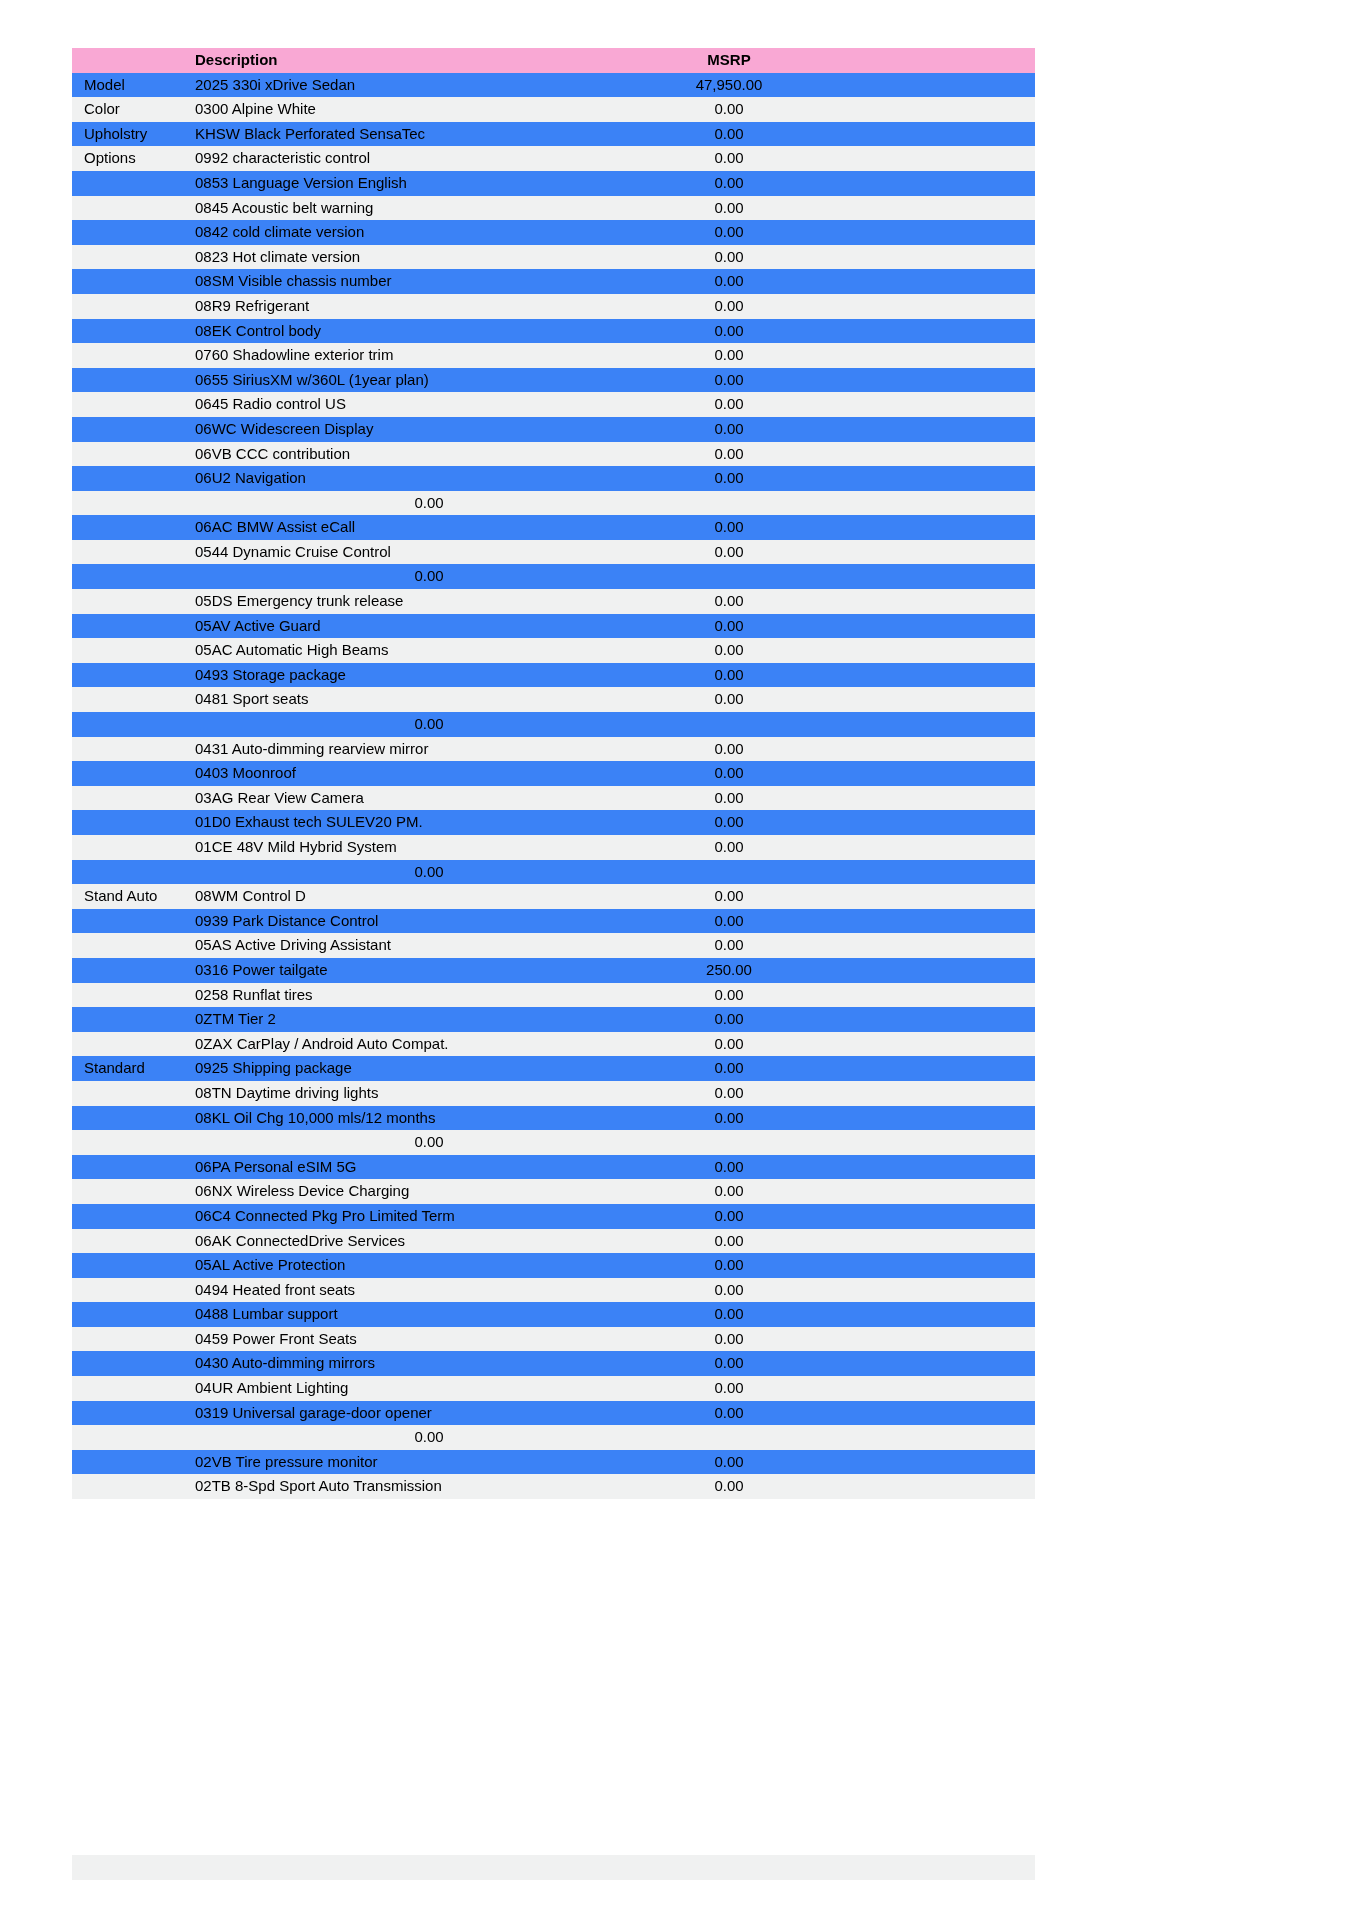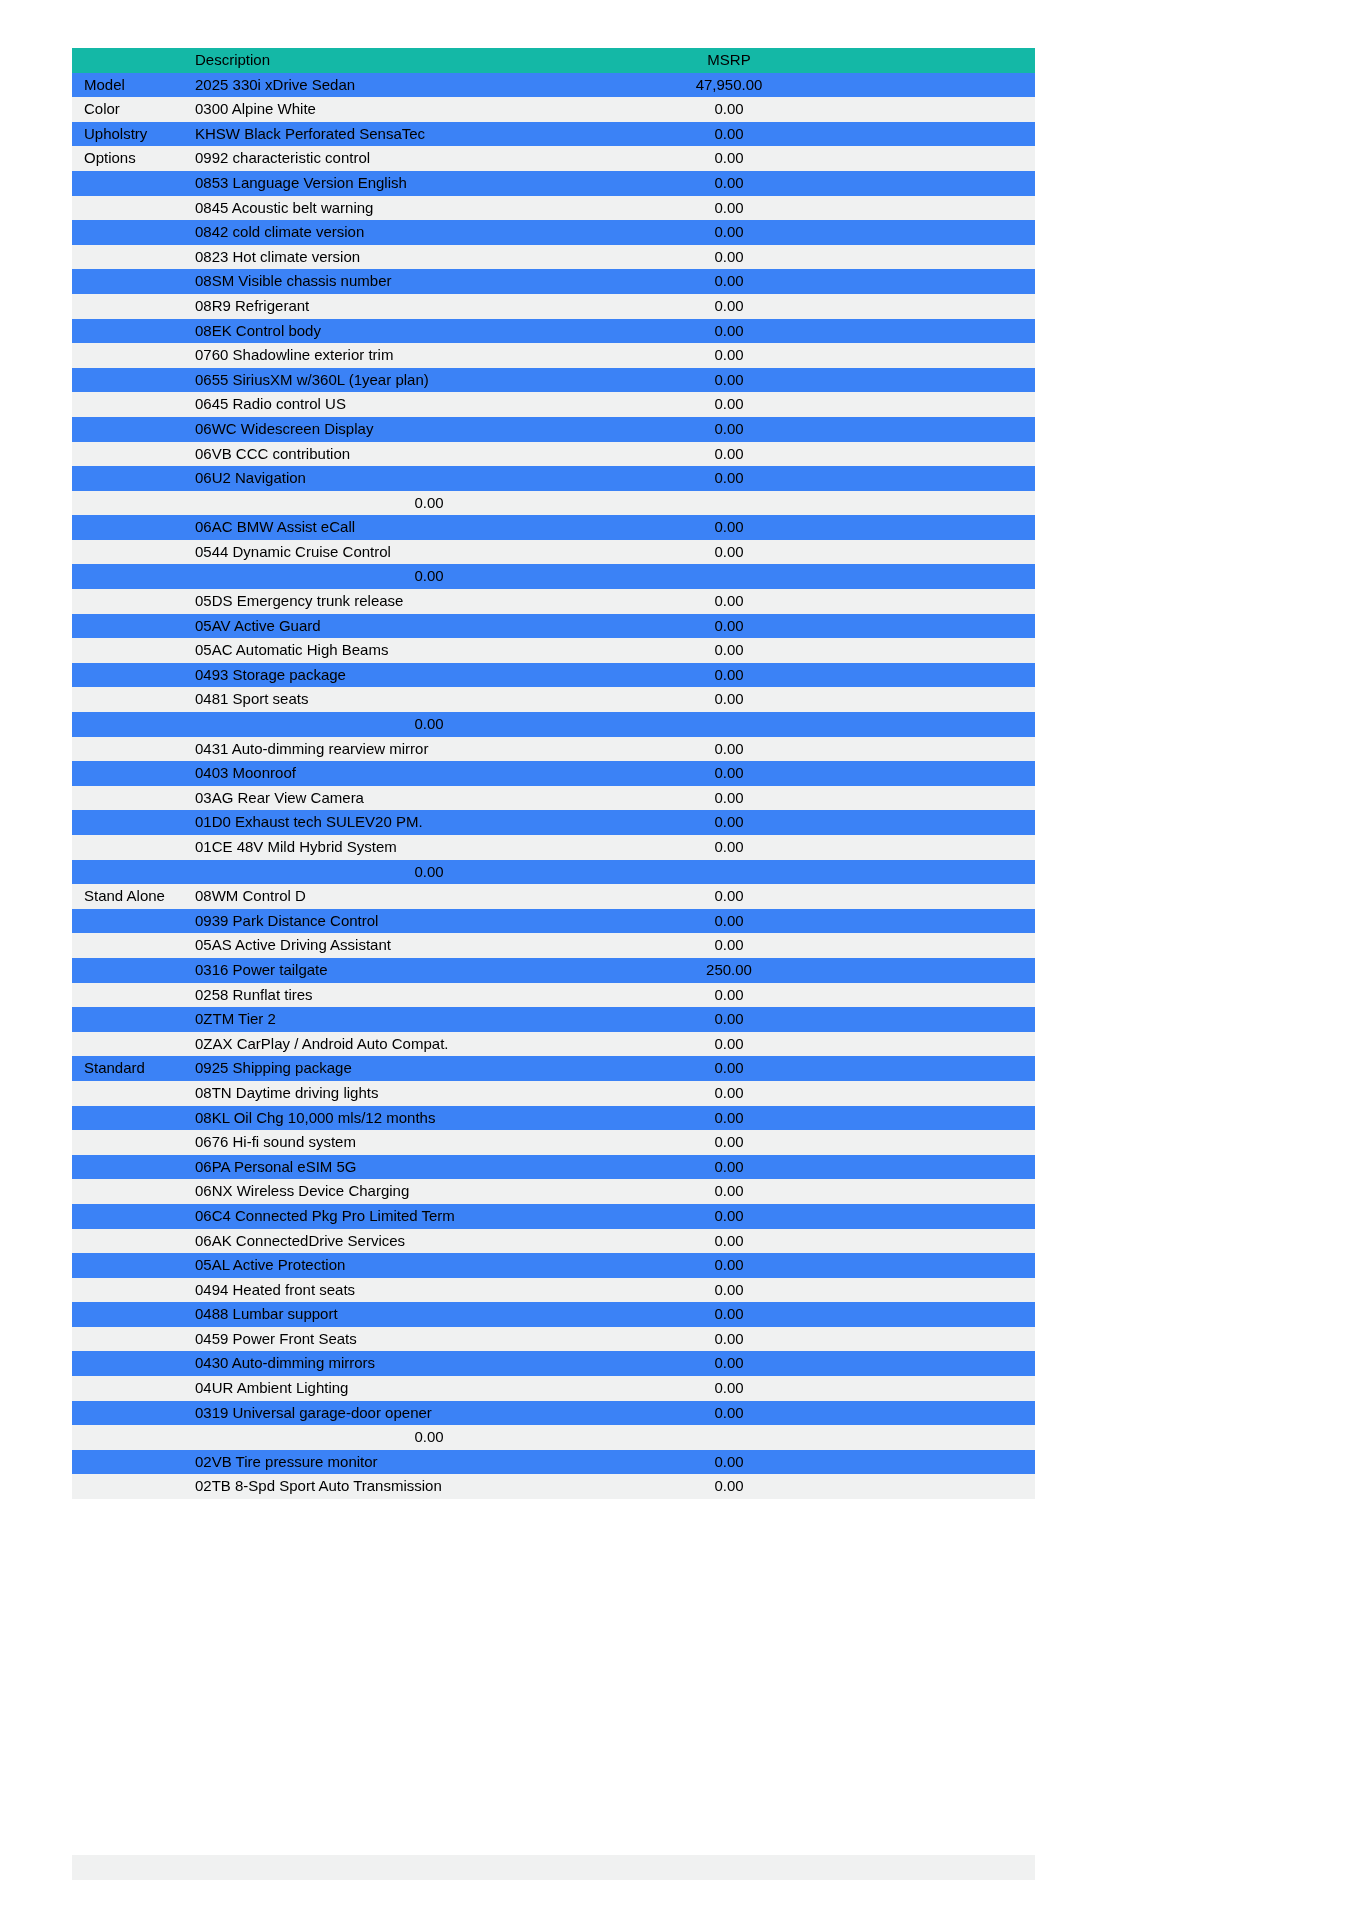--- a/index.html
+++ b/index.html
@@ -21,21 +21,21 @@
   .row {
     display: grid;
     grid-template-columns: 123px 468px 132px 1fr;
     height: 24.6px;
     align-items: center;
     font-size: 15px;
     line-height: 24.6px;
     background: #3b82f6;
   }
   .row.alt { background: #f0f1f1; }
-  .header-row { font-weight: normal; background: #14b8a6; }
+  .header-row { font-weight: bold; background: #f9a8d4; }
   .cell { white-space: nowrap; overflow: hidden; }
   .cell.cat { padding-left: 12px; }
   .cell.desc { padding-left: 0; }
   .cell.msrp { text-align: center; }
   .cell.filler { }
   .footer-band {
     position: absolute;
     left: 72px;
     top: 1855px;
     width: 963px;
@@ -242,21 +242,21 @@
     <div class="cell desc">01CE 48V Mild Hybrid System</div>
     <div class="cell msrp">0.00</div>
     <div class="cell filler"></div>
   </div>
       <div class="row">
     <div class="cell cat"></div>
     <div class="cell msrp">0.00</div>
     <div class="cell filler"></div>
   </div>
       <div class="row alt">
-    <div class="cell cat">Stand Alone</div>
+    <div class="cell cat">Stand Auto</div>
     <div class="cell desc">08WM Control D</div>
     <div class="cell msrp">0.00</div>
     <div class="cell filler"></div>
   </div>
       <div class="row">
     <div class="cell cat"></div>
     <div class="cell desc">0939 Park Distance Control</div>
     <div class="cell msrp">0.00</div>
     <div class="cell filler"></div>
   </div>
@@ -303,21 +303,20 @@
     <div class="cell filler"></div>
   </div>
       <div class="row">
     <div class="cell cat"></div>
     <div class="cell desc">08KL Oil Chg 10,000 mls/12 months</div>
     <div class="cell msrp">0.00</div>
     <div class="cell filler"></div>
   </div>
       <div class="row alt">
     <div class="cell cat"></div>
-    <div class="cell desc">0676 Hi-fi sound system</div>
     <div class="cell msrp">0.00</div>
     <div class="cell filler"></div>
   </div>
       <div class="row">
     <div class="cell cat"></div>
     <div class="cell desc">06PA Personal eSIM 5G</div>
     <div class="cell msrp">0.00</div>
     <div class="cell filler"></div>
   </div>
       <div class="row alt">

